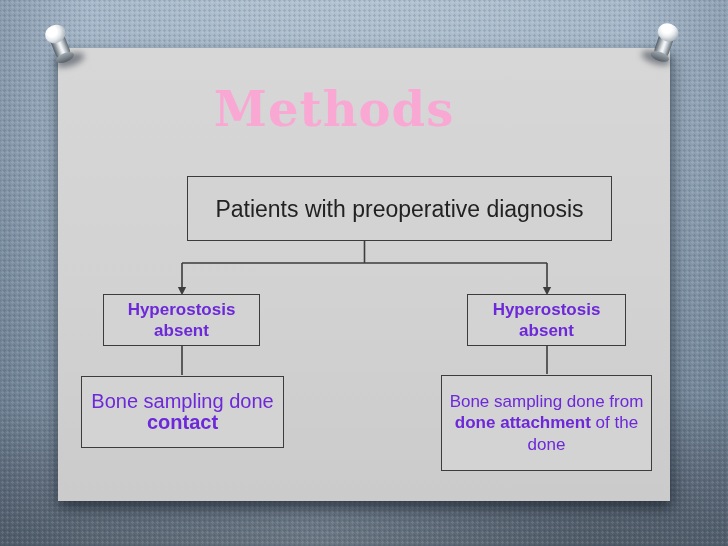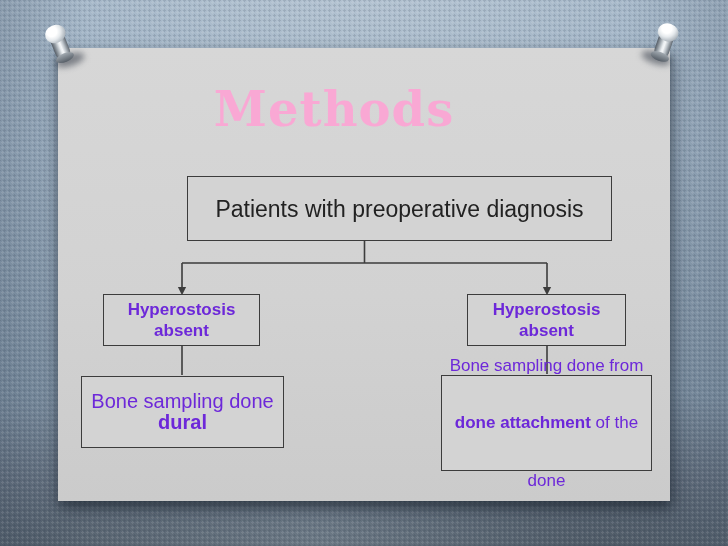--- a/index.html
+++ b/index.html
@@ -67,21 +67,21 @@
     position:absolute; background:#d3d3d3; border:1.6px solid #3c3c3c;
     box-sizing:border-box; display:flex; flex-direction:column;
     justify-content:center; align-items:center; text-align:center; color:#6d28d9;
   }
   .fbox .line { white-space:nowrap; }
   .fbox .b { font-weight:700; }
   .box-patients     { left:152px; top:176px; width:425px; height:65px; font-size:23px; line-height:30px; color:#222;margin-left:35px; }
   .box-present      { left:103px; top:294px; width:157px; height:52px; font-size:17px; line-height:21px; }
   .box-absent       { left:467px; top:294px; width:159px; height:52px; font-size:17px; line-height:21px; }
   .box-hyperostotic { left:81px;  top:376px; width:203px; height:72px; font-size:20px; line-height:21.5px; }
-  .box-dural        { left:441px; top:375px; width:211px; height:96px; font-size:17px; line-height:21.5px;gap:36px; }
+  .box-dural        { left:441px; top:375px; width:211px; height:96px; font-size:17px; line-height:21.5px; }
 </style>
 </head>
 <body>
 
 <div class="stage">
   <div class="fabric"></div>
 
   <div class="paper"></div>
 
   <div class="pin-shadow left"></div>
@@ -101,21 +101,21 @@
   <div class="fbox box-present">
       <div class="line"><span class="b">Hyperostosis</span></div>
       <div class="line"><span class="b">absent</span></div>
     </div>
   <div class="fbox box-absent">
       <div class="line"><span class="b">Hyperostosis</span></div>
       <div class="line"><span class="b">absent</span></div>
     </div>
   <div class="fbox box-hyperostotic">
       <div class="line"><span>Bone sampling done</span></div>
-      <div class="line"><span class="b">dural</span></div>
+      <div class="line"><span class="b">contact</span></div>
     </div>
   <div class="fbox box-dural">
       <div class="line"><span>Bone sampling done from</span></div>
       <div class="line"><span class="b">done attachment</span><span> of the</span></div>
       <div class="line"><span>done</span></div>
     </div>
 
   <div class="pin left">
     <div class="pin-body"></div>
     <div class="pin-base"></div>

